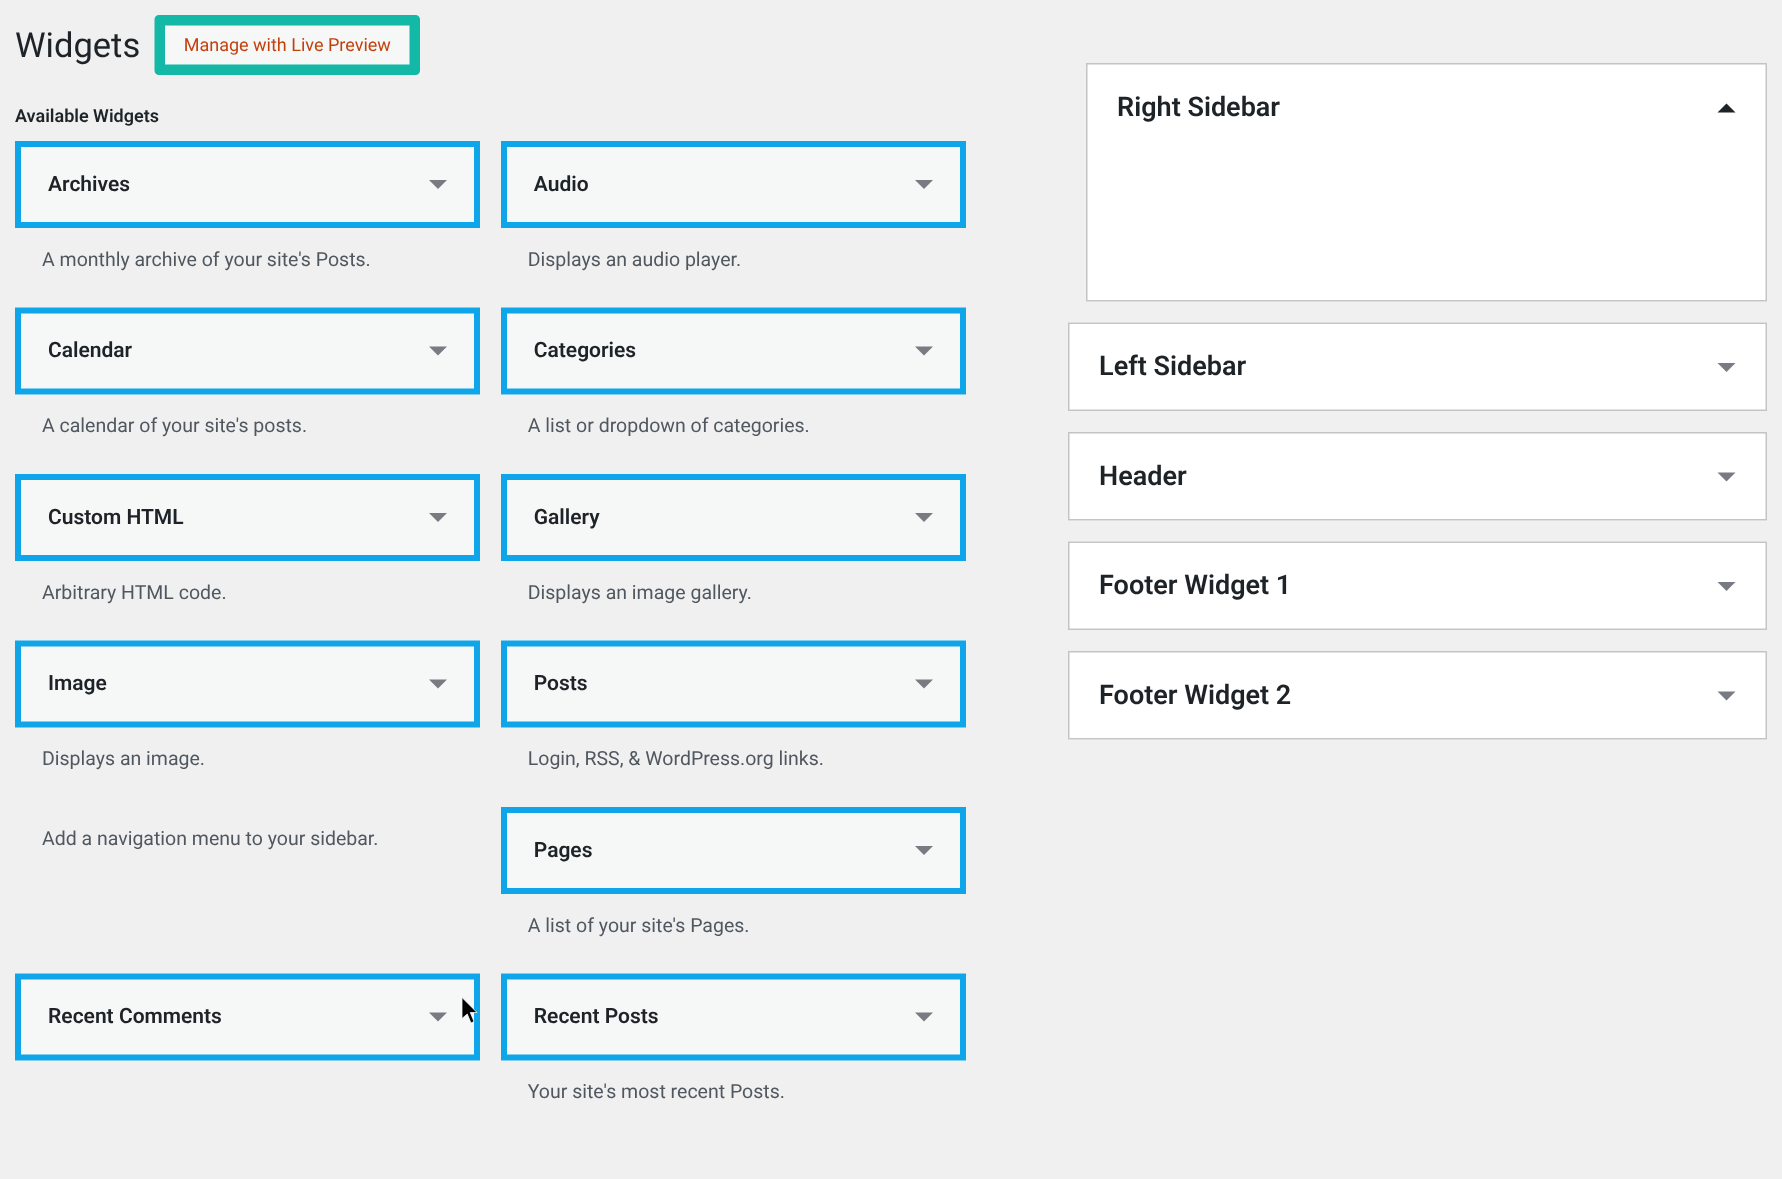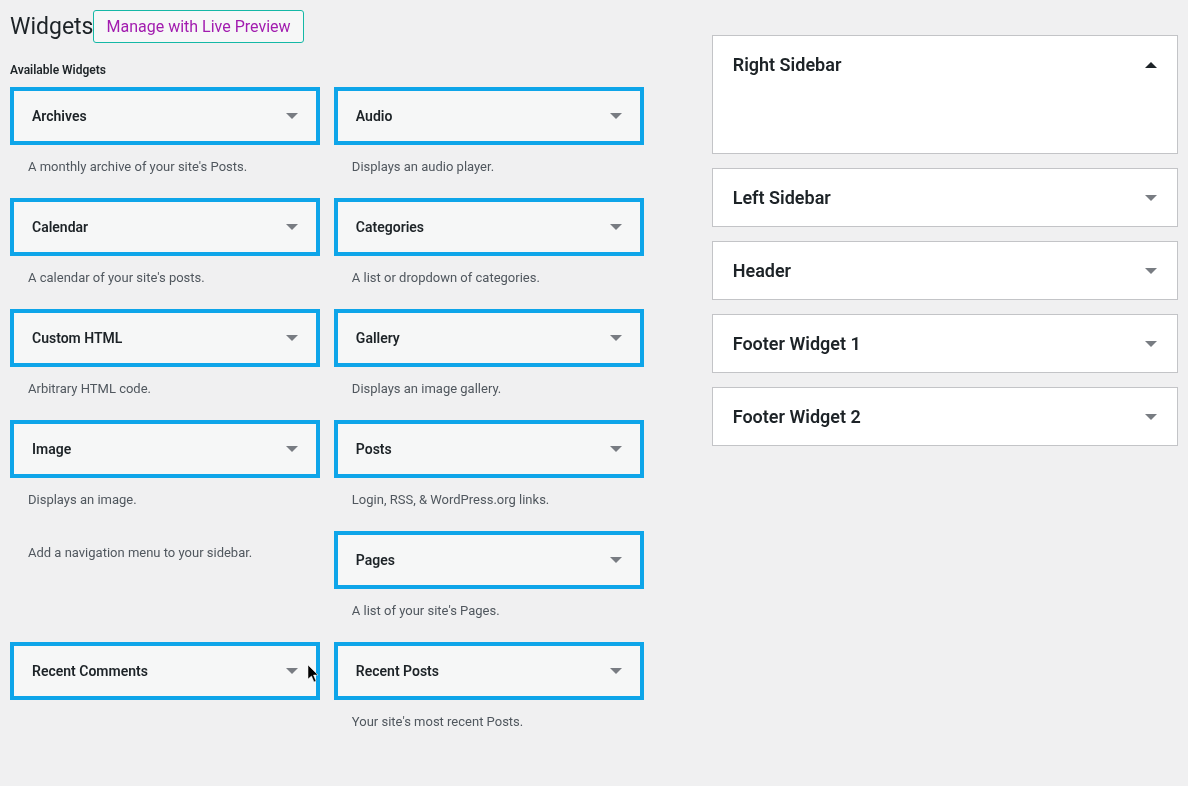--- a/index.html
+++ b/index.html
@@ -10,35 +10,36 @@
     body {
       font-family: -apple-system, BlinkMacSystemFont, "Segoe UI", Roboto, Oxygen-Sans, Ubuntu, Cantarell, "Helvetica Neue", sans-serif;
       background-color: #f0f0f1;
       color: #1d2327;
       padding: 10px;
       font-size: 13px;
     }
     .page-header {
       display: flex;
       align-items: center;
+      gap: 10px;
       margin-bottom: 20px;
       text-align: right;
     }
     .page-title {
       font-size: 23px;
       font-weight: 400;
       color: #1d2327;
     }
     .manage-button {
       display: inline-block;
       padding: 6px 12px;
-      border: 1px solid #14b8a6;
+      border: 7px solid #14b8a6;
       background: #f6f7f7;
-      color: #a21caf;
-      font-size: 16px;
+      color: #c2410c;
+      font-size: 12px;
       font-weight: 400;
       border-radius: 3px;
       cursor: pointer;
       text-decoration: none;
     }
     .main-content {
       display: flex;
       gap: 68px;
     }
     .left-column {
@@ -100,21 +101,22 @@
       border-left: 6px solid transparent;
       border-right: 6px solid transparent;
       border-bottom: 6px solid #1d2327;
     }
     .sidebar-area {
       background: #fff;
       border: 1px solid #c3c4c7;
       margin-bottom: 14px;
     }
     .sidebar-area.expanded {
-      padding-bottom: 60px;
+      padding-bottom: 100px;
+      margin-left: 12px;
     }
     .sidebar-header {
       display: flex;
       align-items: center;
       justify-content: space-between;
       padding: 18px 20px;
       cursor: pointer;
     }
     .sidebar-title {
       font-size: 18px;

